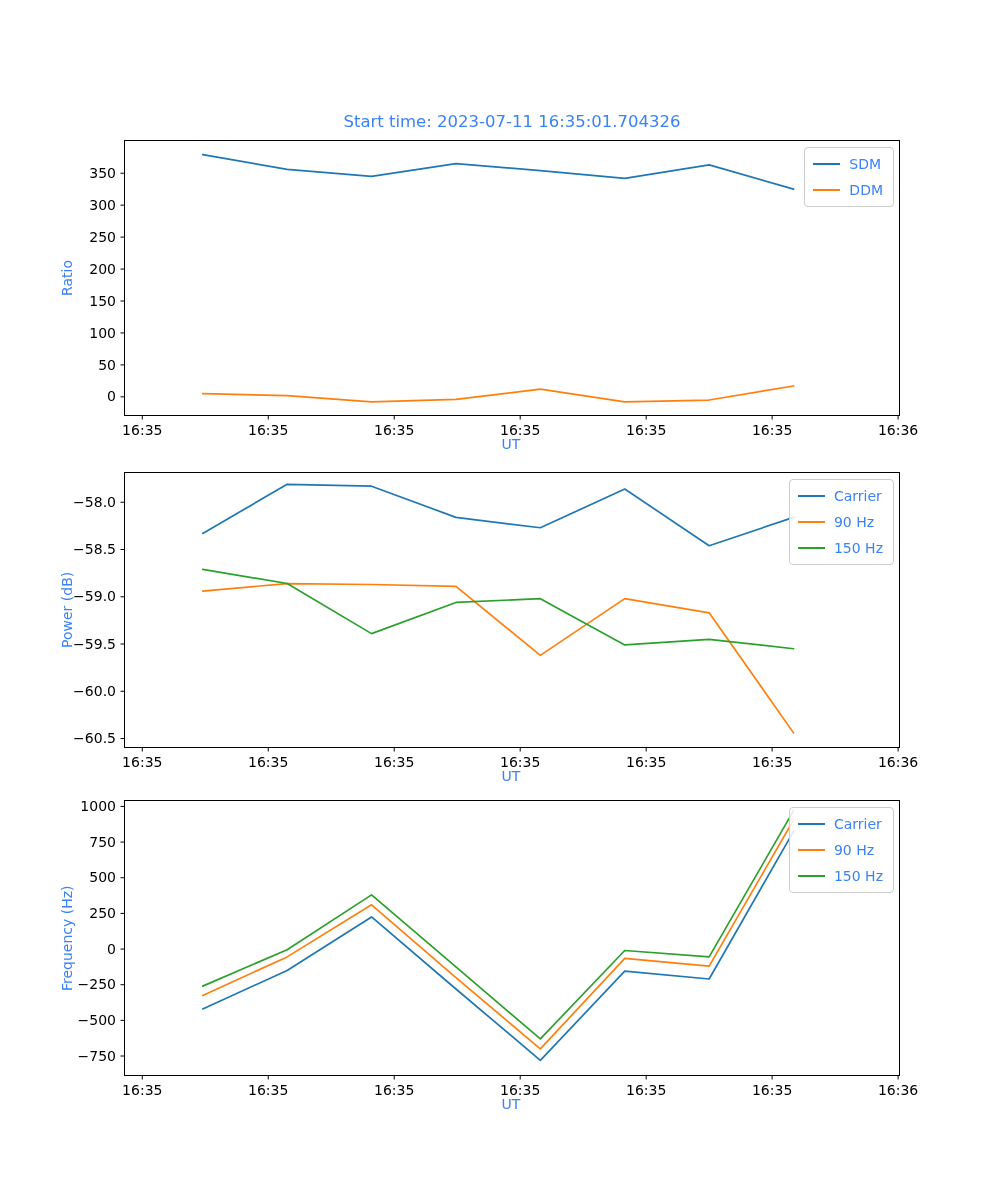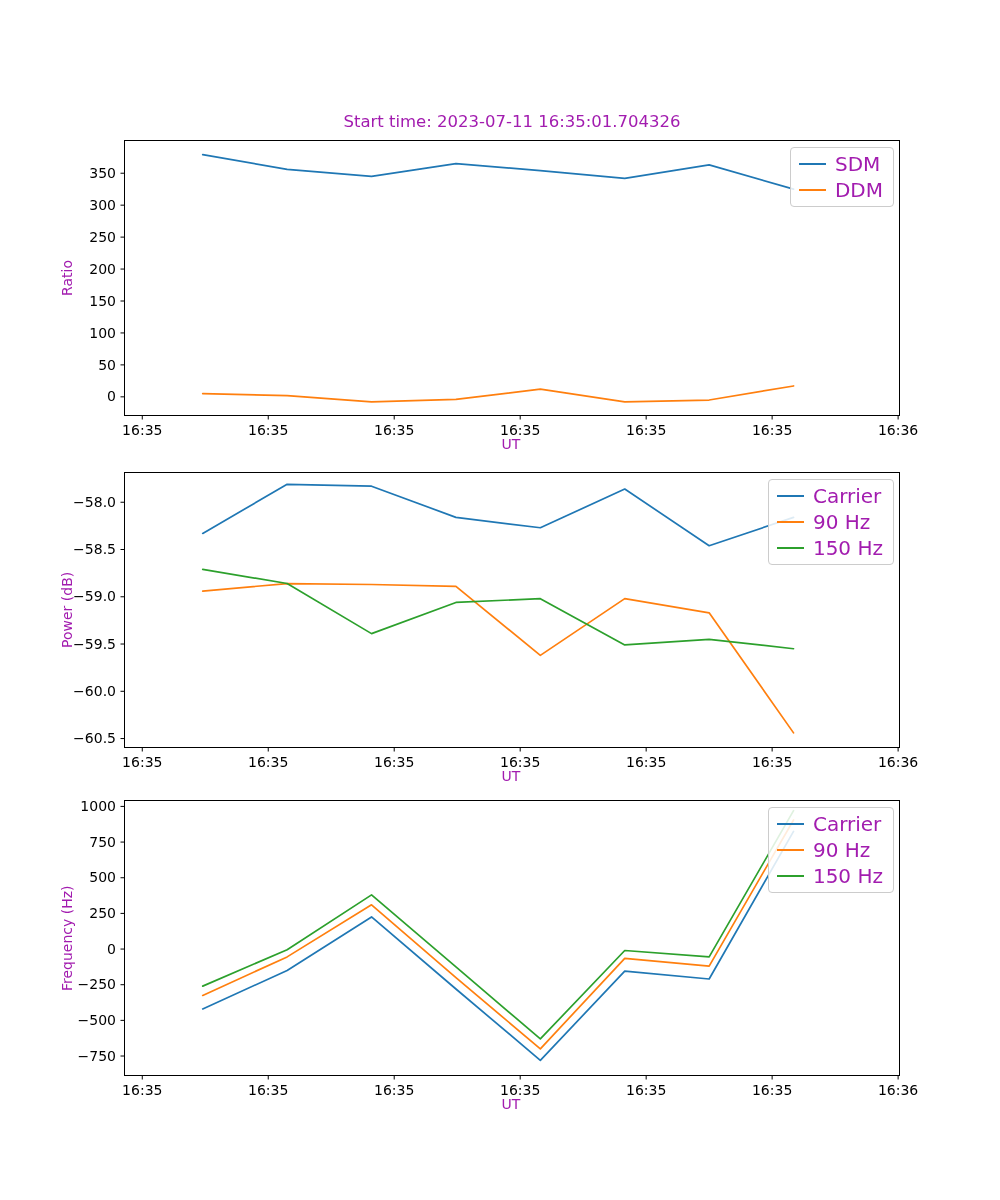--- a/index.html
+++ b/index.html
@@ -1,21 +1,21 @@
 <!DOCTYPE html>
 <html><head>
 <meta charset="utf-8">
 <style>
   html,body{margin:0;padding:0;background:#ffffff;}
   .figure{
     position:relative;
     width:1000px;height:1200px;
     background:#ffffff;
     font-family:"DejaVu Sans", sans-serif;
-    color:#a21caf;
+    color:#3b82f6;
     overflow:hidden;
   }
   .fig-title{
     position:absolute;left:124px;top:112px;width:776px;
     text-align:center;font-size:16.5px;line-height:19px;white-space:nowrap;
   }
   .axes{
     position:absolute;left:124px;width:776px;height:276px;
     overflow:visible;
   }
@@ -30,21 +30,21 @@
   .xlabel{
     position:absolute;left:123px;width:776px;
     text-align:center;font-size:14px;height:18px;line-height:18px;
   }
   .legend{
     position:absolute;
     background:rgba(255,255,255,0.85);
     border:1px solid #cccccc;
     border-radius:4px;
     padding:3px 10px 3px 8px;
-    font-size:20px;
+    font-size:14px;
   }
   .legend-row{display:flex;align-items:center;height:26px;}
   .legend-line{width:27px;height:0;border-top:2px solid #000;margin-right:9px;flex:none;}
   .legend-label{white-space:nowrap;line-height:16px;}
   svg text{font-family:"DejaVu Sans", sans-serif;font-size:14px;fill:#000;}
 </style>
 </head>
 <body>
 
 <div class="figure">

